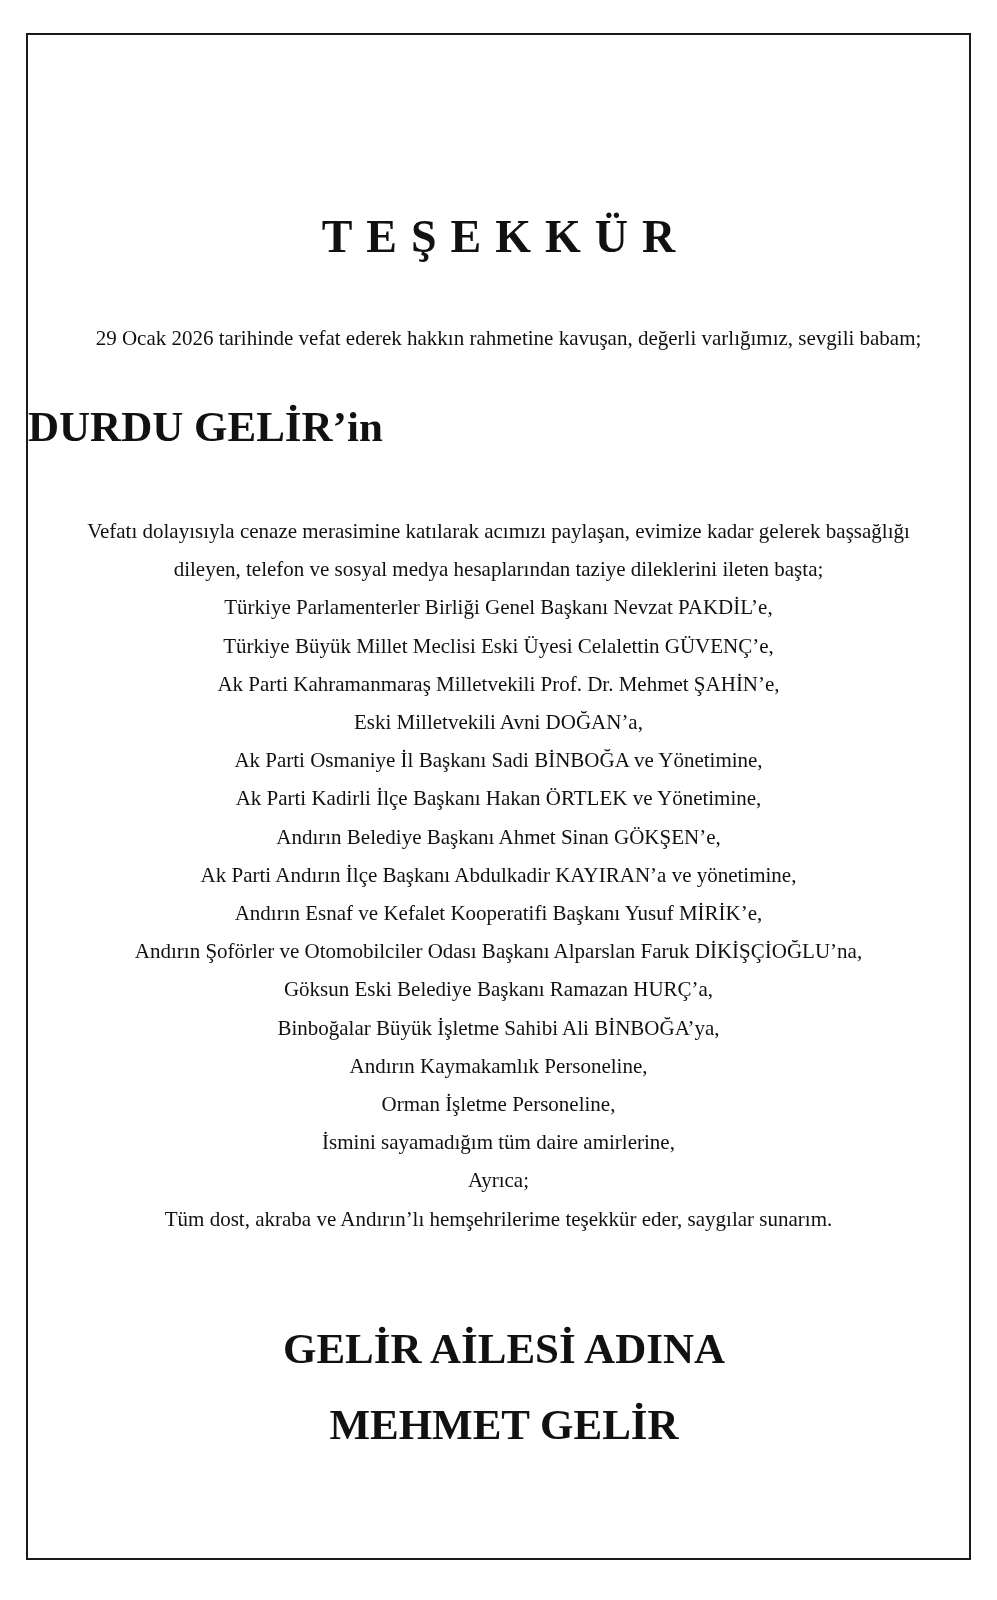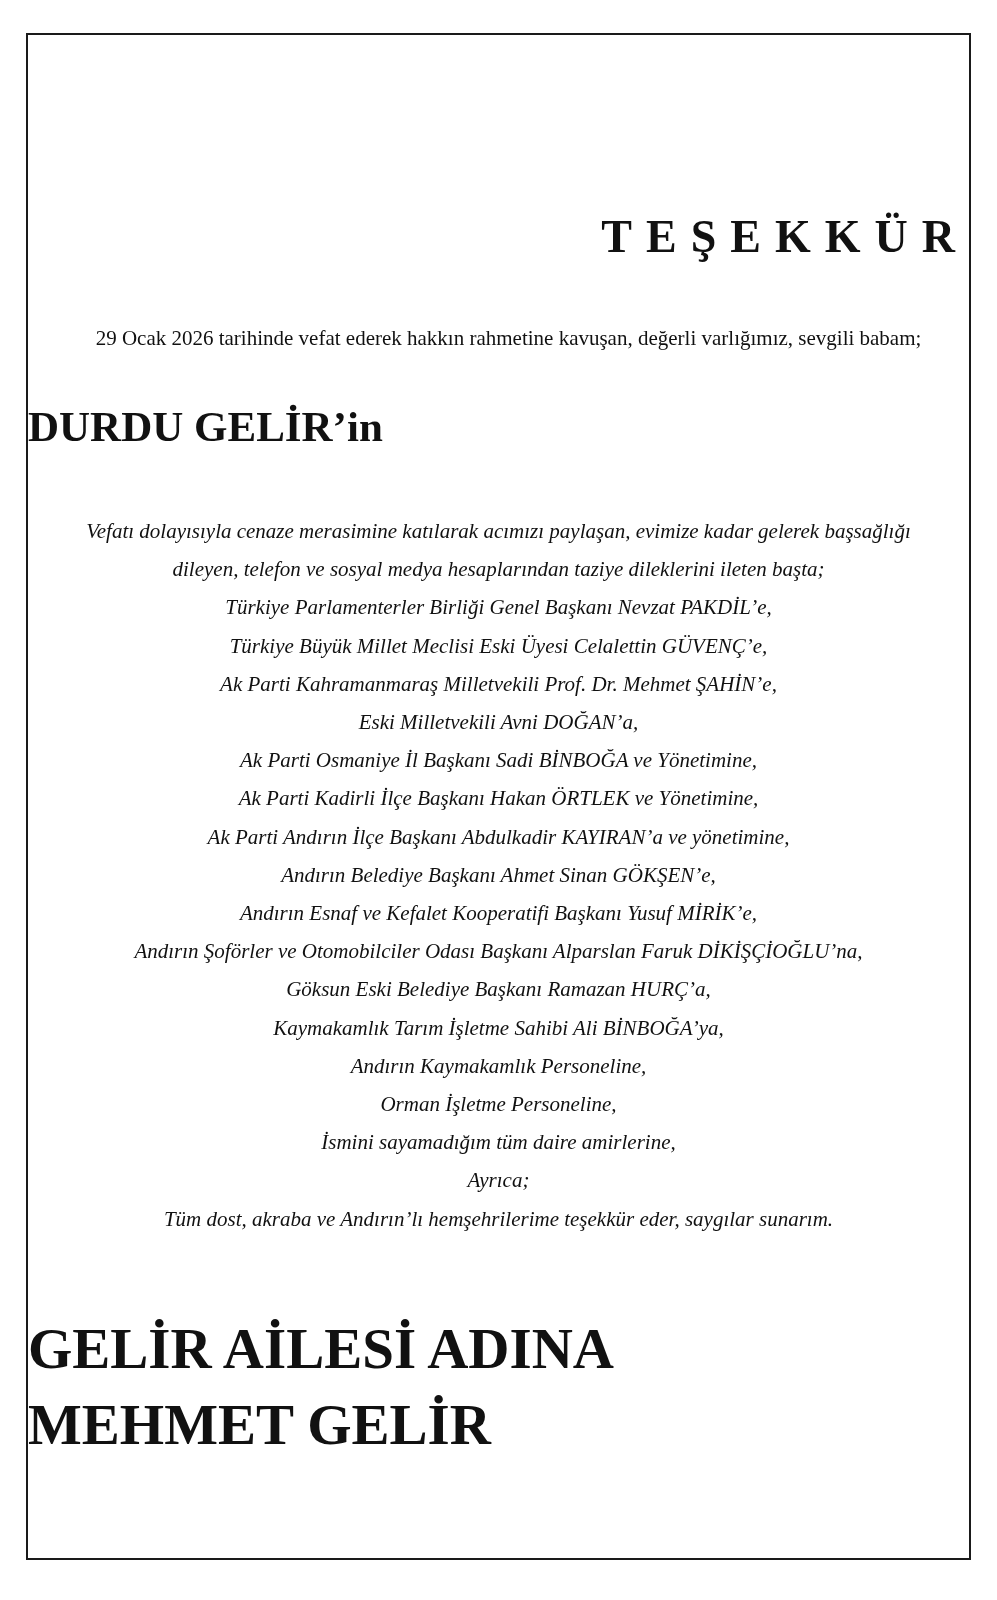--- a/index.html
+++ b/index.html
@@ -22,21 +22,21 @@
     width: 941px;
     height: 1523px;
     border: 2px solid #1a1a1a;
     box-sizing: content-box;
   }
   .title {
     position: absolute;
     left: 0;
     right: 0;
     top: 172px;
-    text-align: right;
+    text-align: center;
     font-weight: bold;
     font-size: 46px;
     letter-spacing: 14px;
     line-height: 60px;
     padding-left: 14px;
   }
   .intro {
     position: absolute;
     left: 0;
     right: 0;
@@ -57,33 +57,33 @@
     line-height: 56px;
   }
   .body-lines {
     position: absolute;
     left: 0;
     right: 0;
     top: 477px;
     text-align: center;
     font-size: 21px;
     line-height: 38.2px;
-    font-style: italic;
   }
   .body-lines .line {
     display: block;
     white-space: nowrap;
   }
   .signature {
     position: absolute;
-    left: 0;
+    left: 11px;
     right: 0;
     top: 1276px;
+    text-align: center;
     font-weight: bold;
-    font-size: 57px;
+    font-size: 43px;
     line-height: 76px;
   }
   .signature .sig-line {
     display: block;
   }
 </style>
 </head>
 <body>
 
 <div class="frame">
@@ -93,26 +93,26 @@
 
   <div class="body-lines">
     <span class="line">Vefatı dolayısıyla cenaze merasimine katılarak acımızı paylaşan, evimize kadar gelerek başsağlığı</span>
     <span class="line">dileyen, telefon ve sosyal medya hesaplarından taziye dileklerini ileten başta;</span>
     <span class="line">Türkiye Parlamenterler Birliği Genel Başkanı Nevzat PAKDİL’e,</span>
     <span class="line">Türkiye Büyük Millet Meclisi Eski Üyesi Celalettin GÜVENÇ’e,</span>
     <span class="line">Ak Parti Kahramanmaraş Milletvekili Prof. Dr. Mehmet ŞAHİN’e,</span>
     <span class="line">Eski Milletvekili Avni DOĞAN’a,</span>
     <span class="line">Ak Parti Osmaniye İl Başkanı Sadi BİNBOĞA ve Yönetimine,</span>
     <span class="line">Ak Parti Kadirli İlçe Başkanı Hakan ÖRTLEK ve Yönetimine,</span>
+    <span class="line">Andırın Belediye Başkanı Ahmet Sinan GÖKŞEN’e,</span>
     <span class="line">Ak Parti Andırın İlçe Başkanı Abdulkadir KAYIRAN’a ve yönetimine,</span>
-    <span class="line">Andırın Belediye Başkanı Ahmet Sinan GÖKŞEN’e,</span>
     <span class="line">Andırın Esnaf ve Kefalet Kooperatifi Başkanı Yusuf MİRİK’e,</span>
     <span class="line">Andırın Şoförler ve Otomobilciler Odası Başkanı Alparslan Faruk DİKİŞÇİOĞLU’na,</span>
     <span class="line">Göksun Eski Belediye Başkanı Ramazan HURÇ’a,</span>
-    <span class="line">Kaymakamlık Tarım İşletme Sahibi Ali BİNBOĞA’ya,</span>
+    <span class="line">Binboğalar Büyük İşletme Sahibi Ali BİNBOĞA’ya,</span>
     <span class="line">Andırın Kaymakamlık Personeline,</span>
     <span class="line">Orman İşletme Personeline,</span>
     <span class="line">İsmini sayamadığım tüm daire amirlerine,</span>
     <span class="line">Ayrıca;</span>
     <span class="line">Tüm dost, akraba ve Andırın’lı hemşehrilerime teşekkür eder, saygılar sunarım.</span>
   </div>
 
   <div class="signature">
     <span class="sig-line">GELİR AİLESİ ADINA</span>
     <span class="sig-line">MEHMET GELİR</span>

